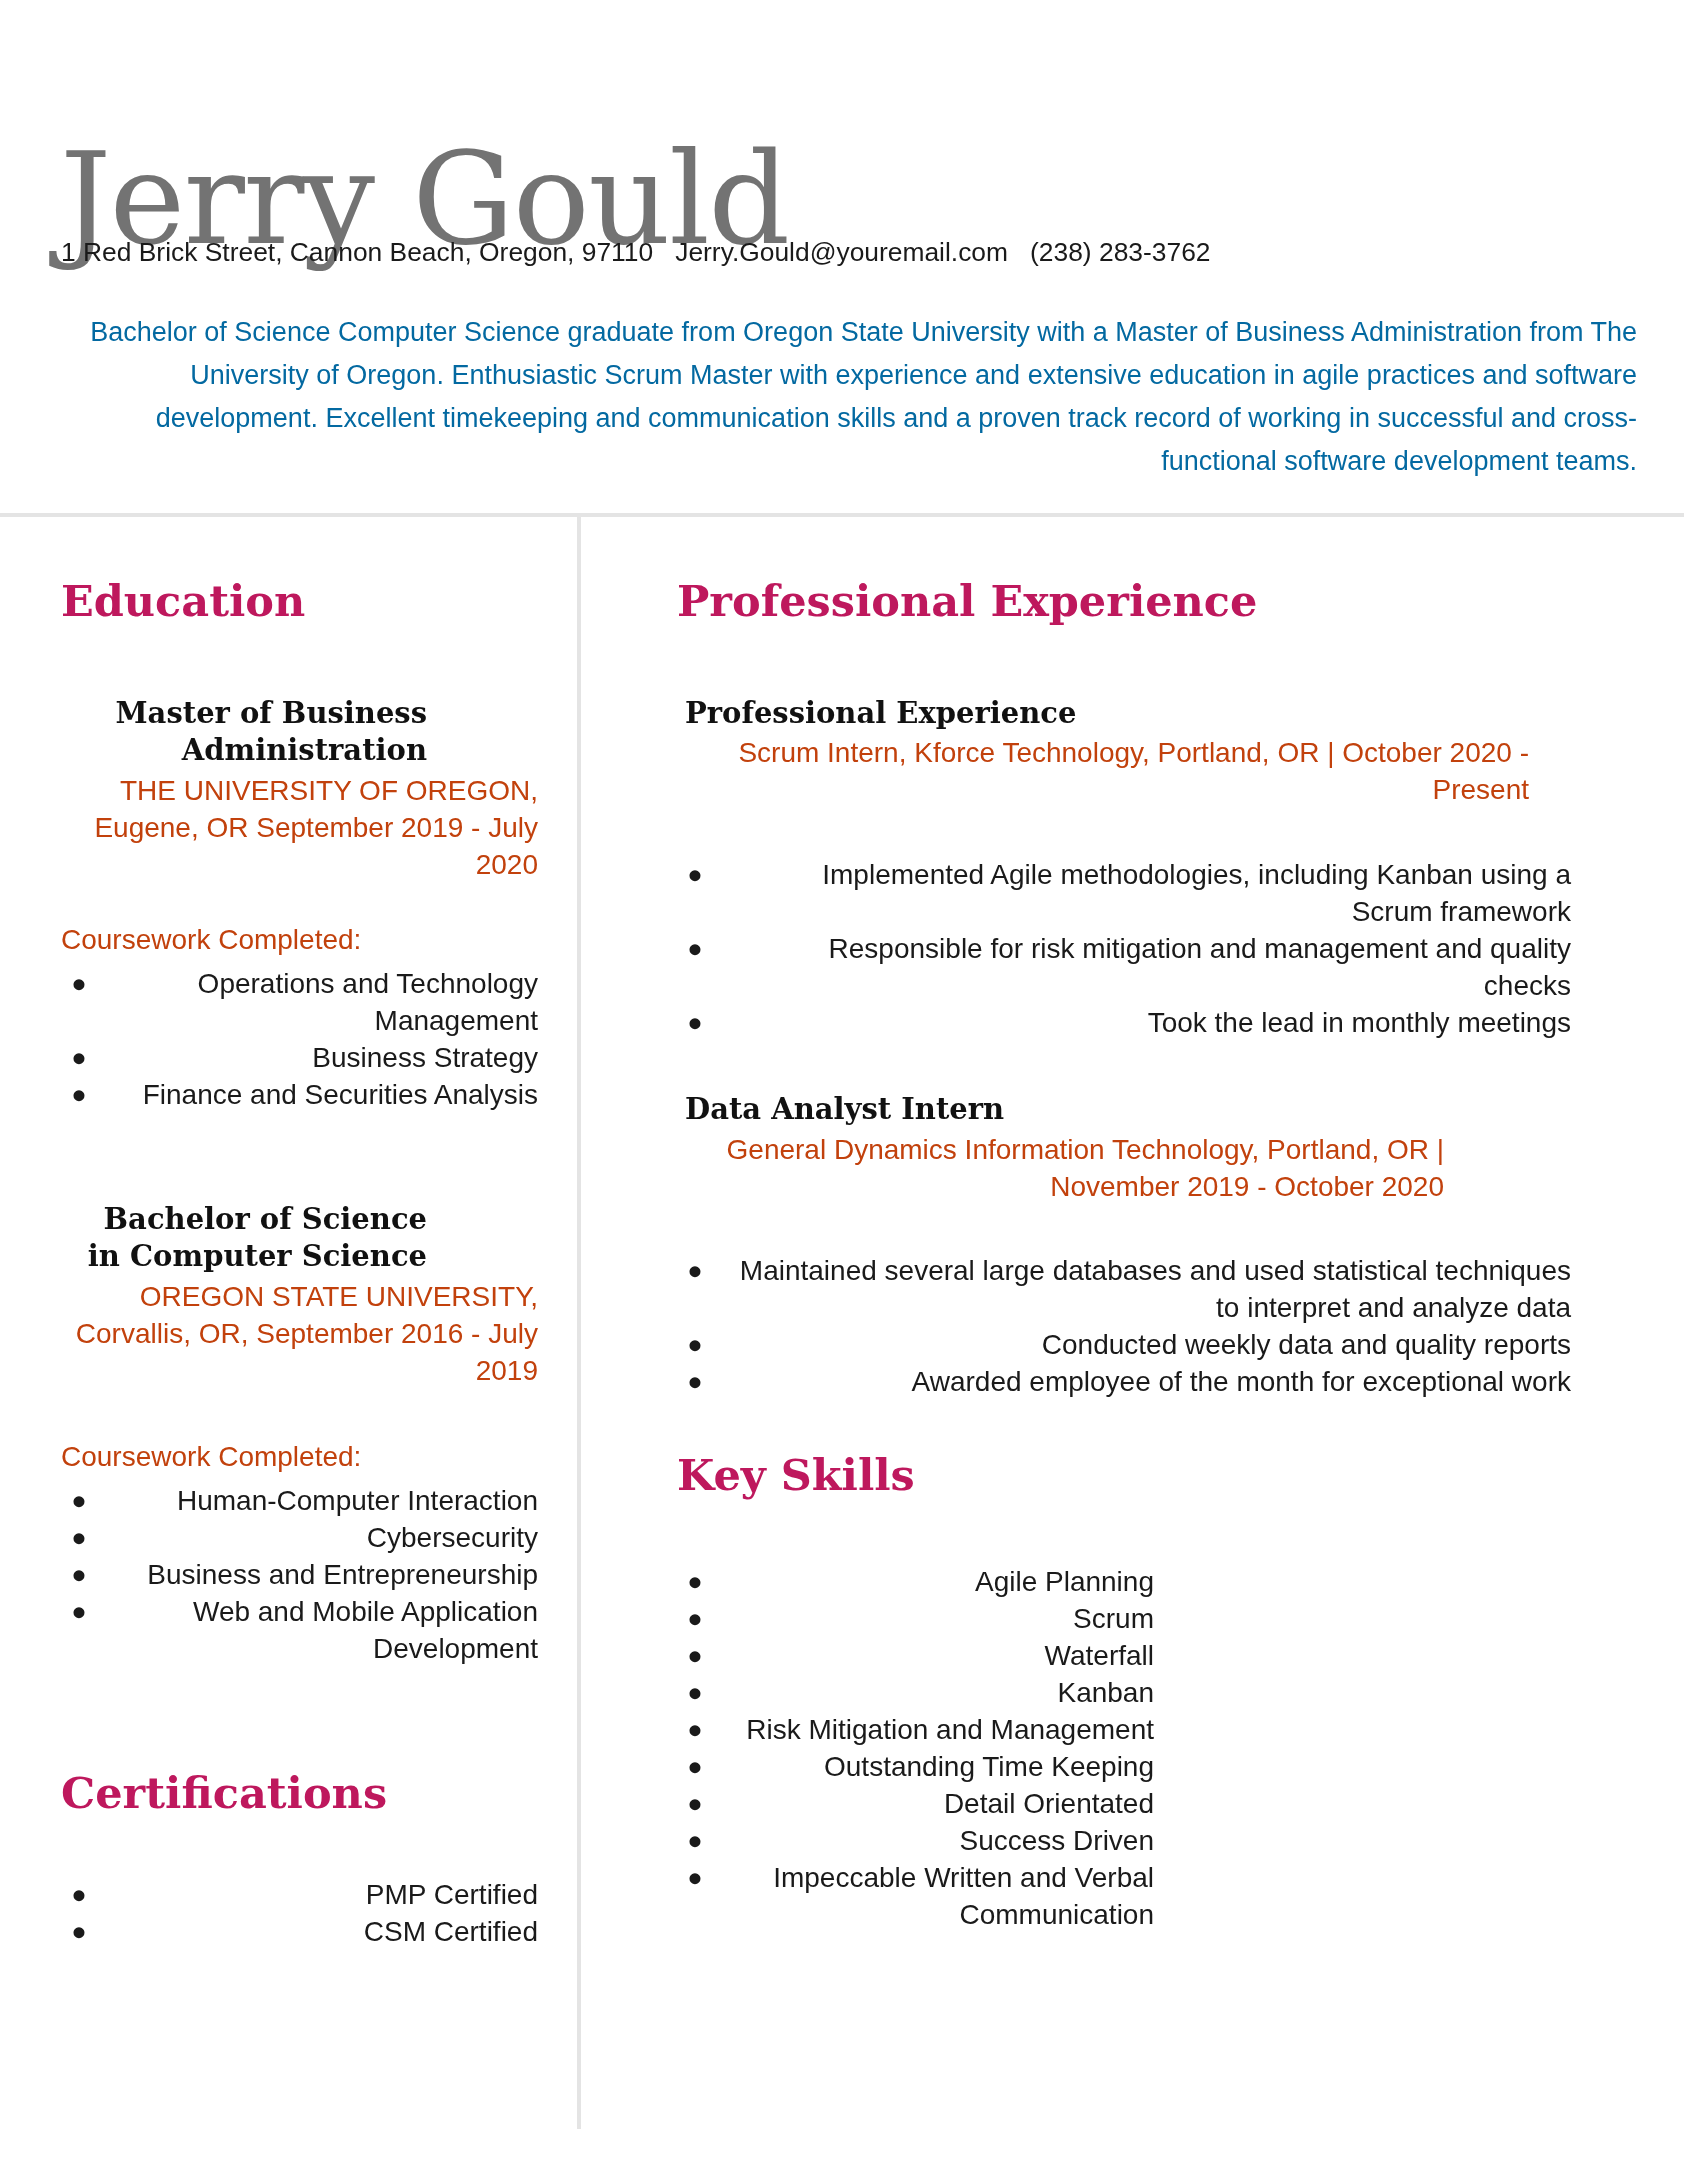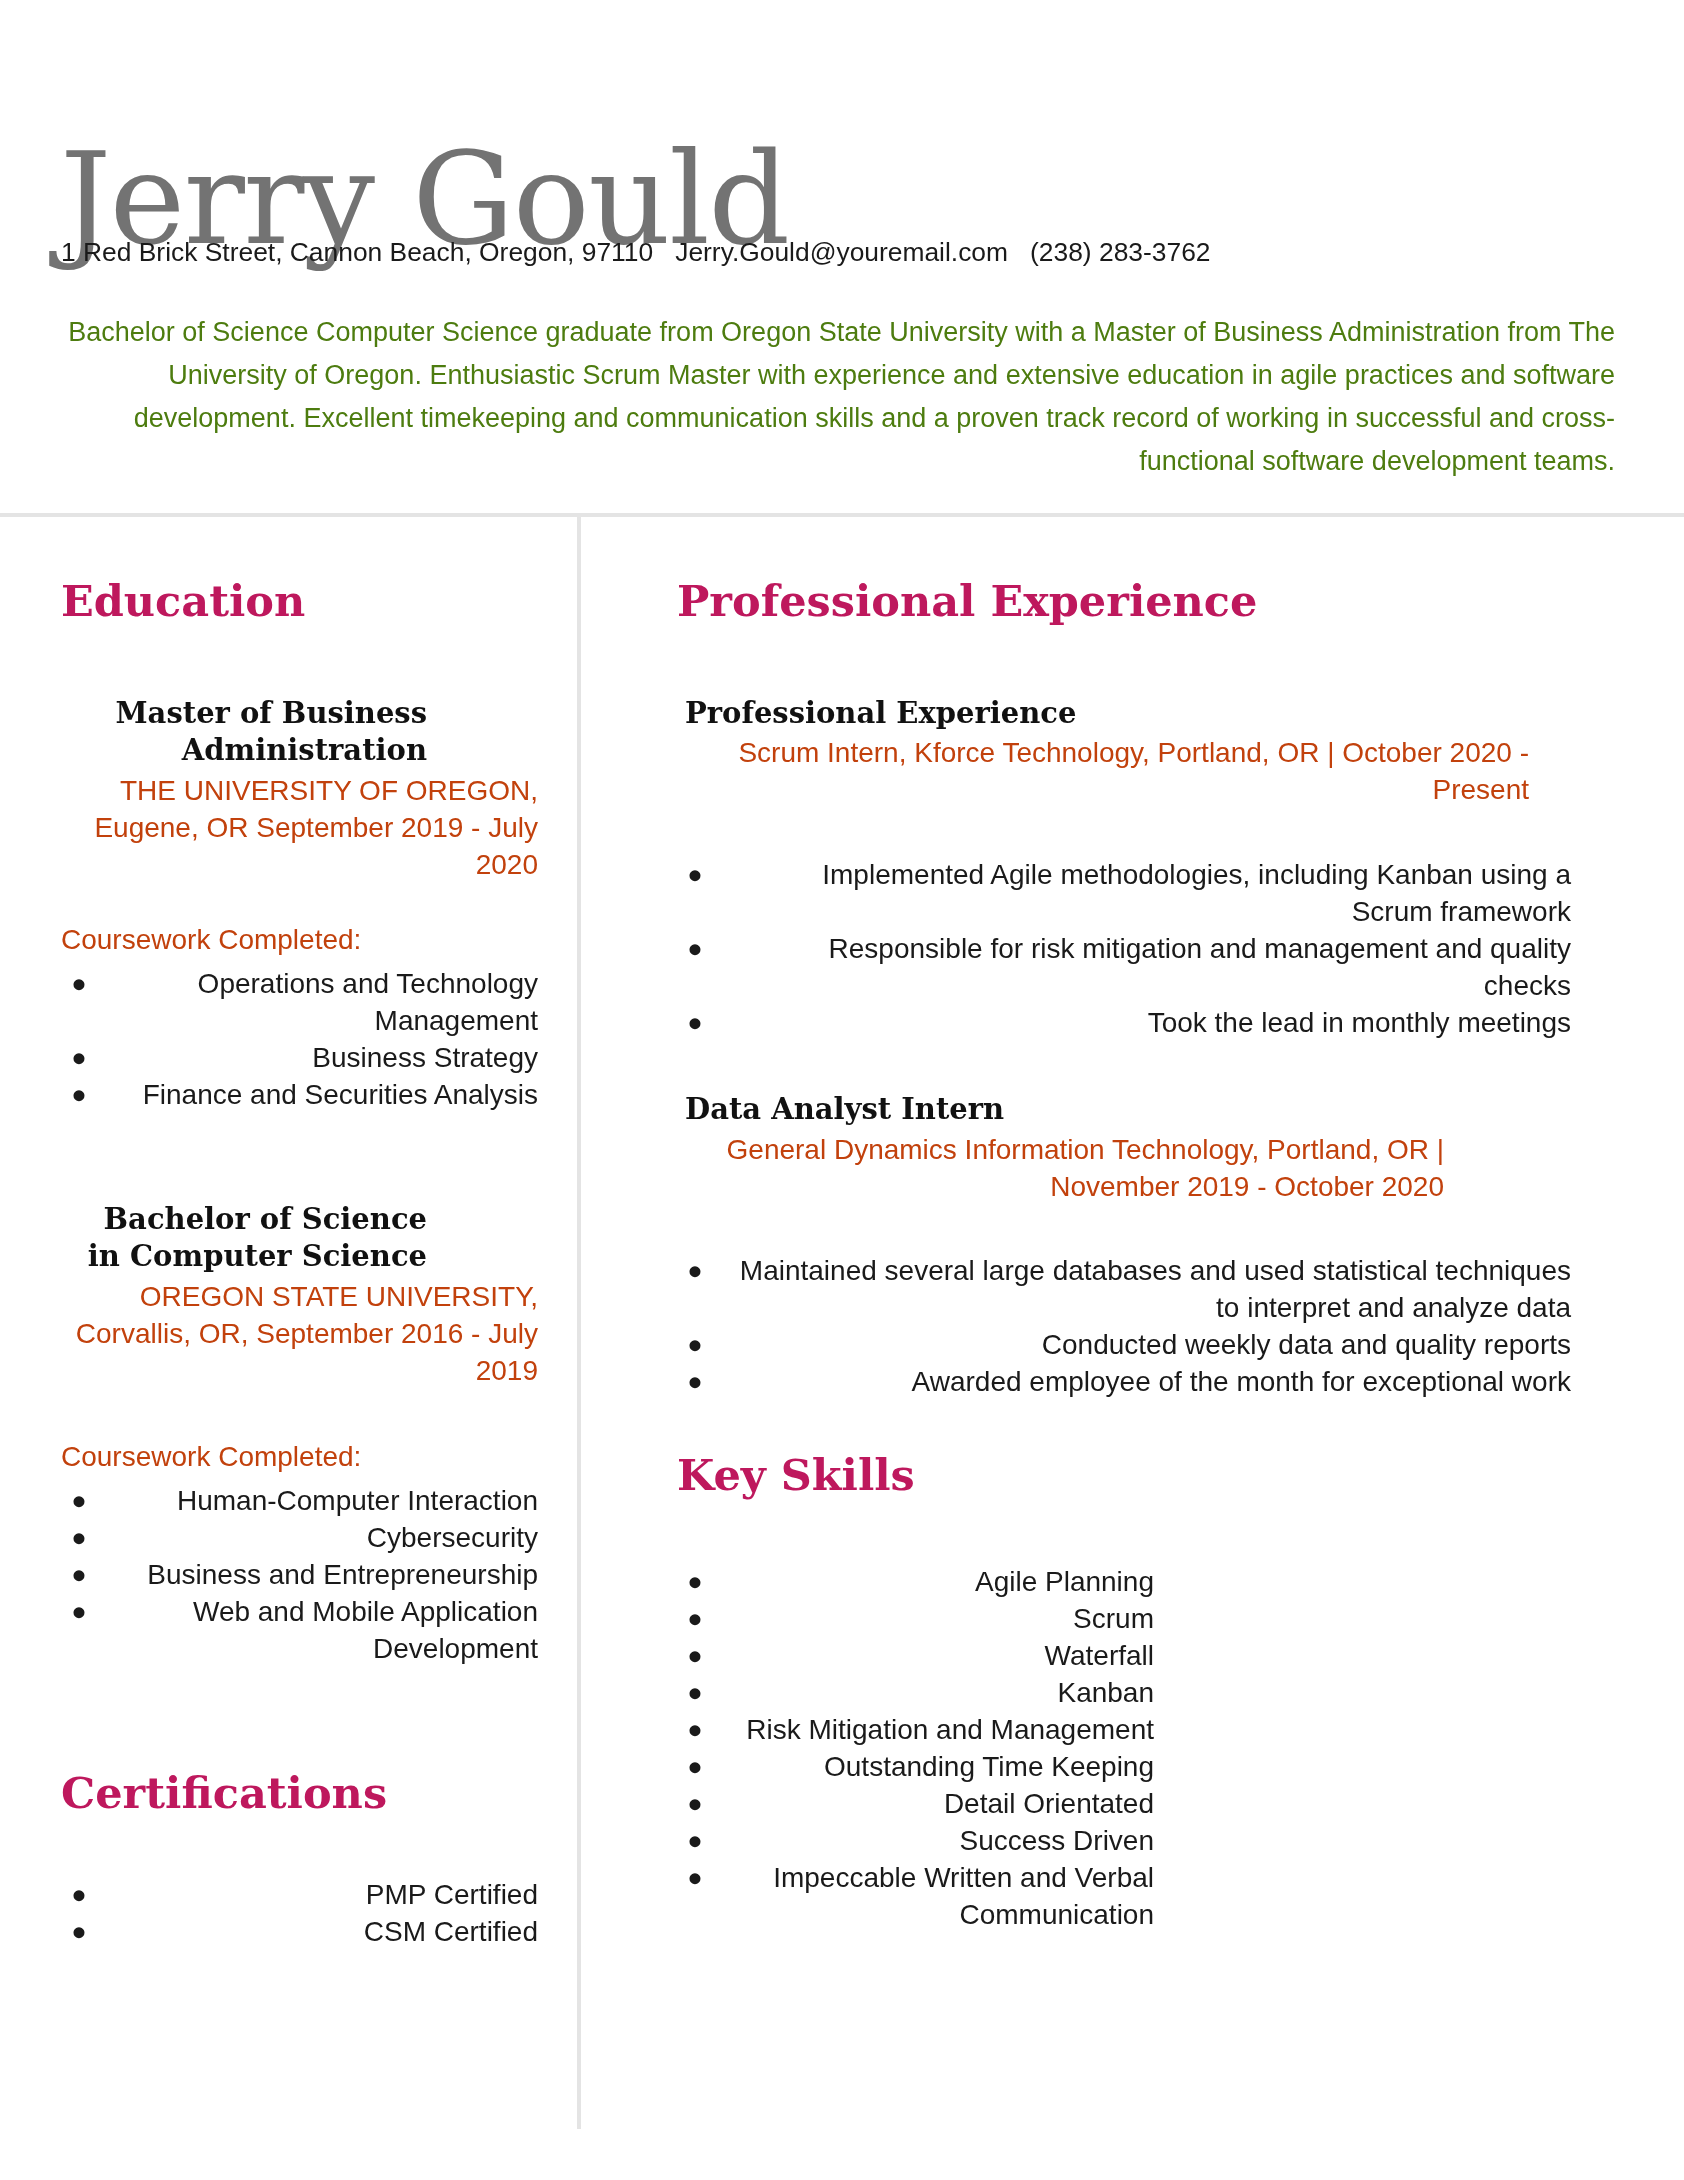--- a/index.html
+++ b/index.html
@@ -2,21 +2,21 @@
 <html style="font-size:13.6px"><head>
   <meta charset="utf-8">
   <style>
     html, body { margin: 0; padding: 0; background: #ffffff; }
     body { width: 1685px; height: 2181px; position: relative; overflow: hidden; color: #1a1a1a; }
     .serif { font-family: "DejaVu Serif", "Liberation Serif", serif; }
     .sans { font-family: "Liberation Sans", "DejaVu Sans", sans-serif; text-align: right; }
 
     .name { position: absolute; left: 60px; top: 49px; font-size: 128px; font-weight: normal; line-height: 1; color: #737373; letter-spacing: -1.7px; }
     .contact { position: absolute; left: 61px; top: 237px; font-size: 26.4px; color: #1a1a1a; white-space: pre; }
-    .summary { position: absolute; left: 56px; top: 311px; width: 1559px; font-size: 27px; line-height: 43px; color: #4d7c0f; }
+    .summary { position: absolute; left: 78px; top: 311px; width: 1559px; font-size: 27px; line-height: 43px; color: #0369a1; }
 
     .hdivider { position: absolute; left: 0; top: 513px; width: 1685px; height: 4.3px; background: #e4e4e4; }
     .vdivider { position: absolute; left: 577px; top: 515px; width: 4.3px; height: 1614px; background: #e4e4e4; }
 
     .section-title { position: absolute; font-size: 43px; font-weight: bold; color: #be185d; margin: 0; line-height: 1.1; }
     .sub-title { position: absolute; font-size: 29px; font-weight: bold; color: #111; line-height: 37px; margin: 8px; text-align: right; }
     .text { position: absolute; font-size: 28px; line-height: 37px; color: #c2410c; margin: 0; }
 
     ul.blist { position: absolute; margin: 0; padding: 0; list-style: none; font-size: 28px; line-height: 37px; color: #1a1a1a; }
     ul.blist li { position: relative; padding-left: 62px; }

